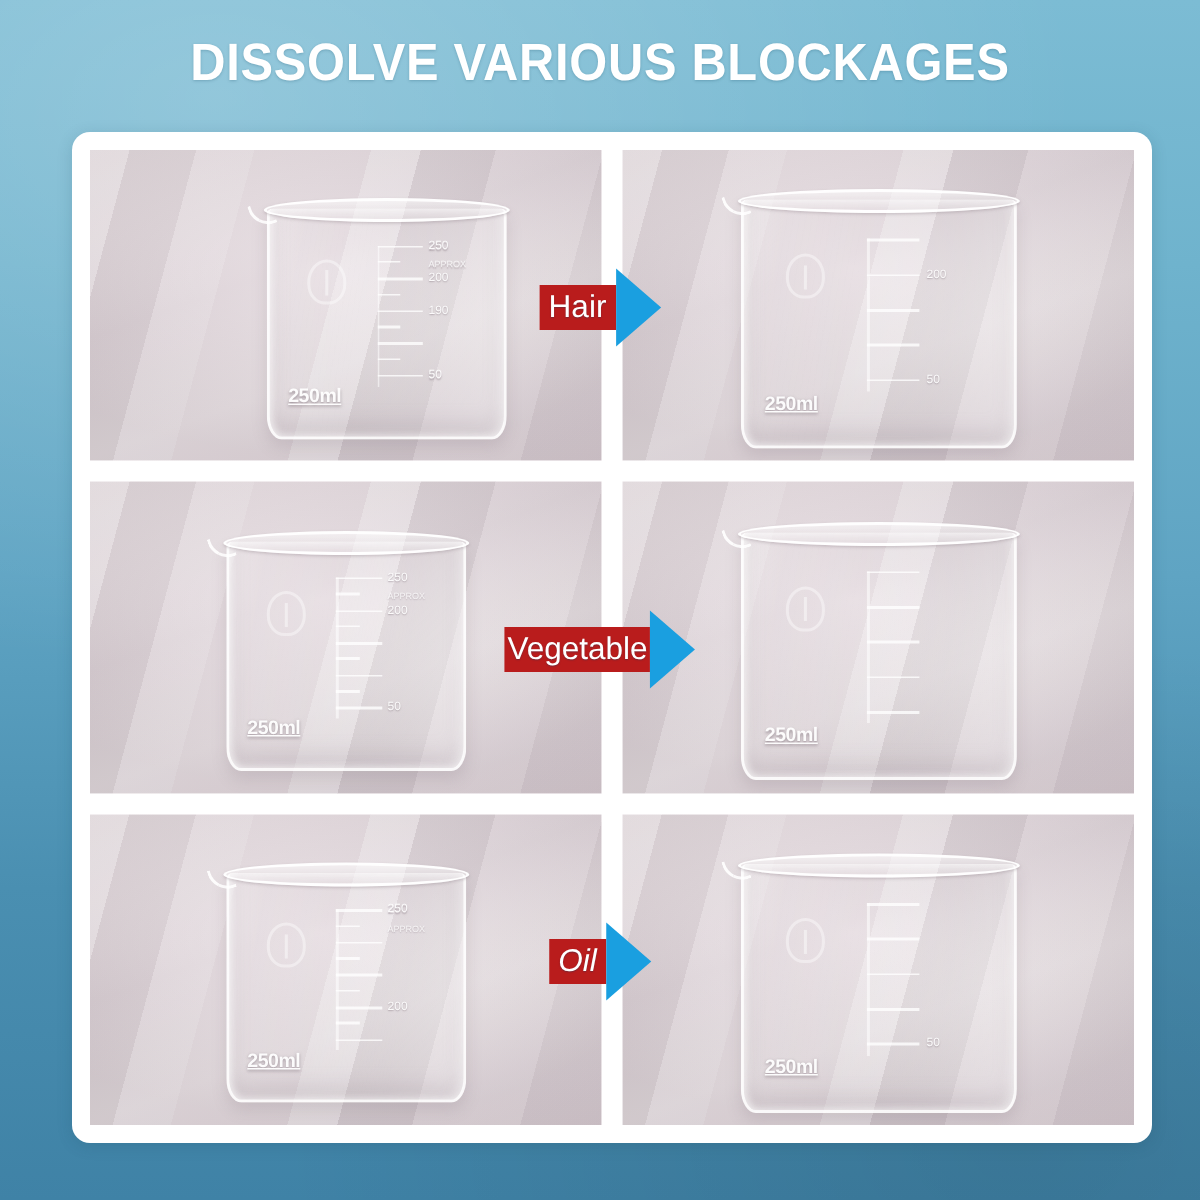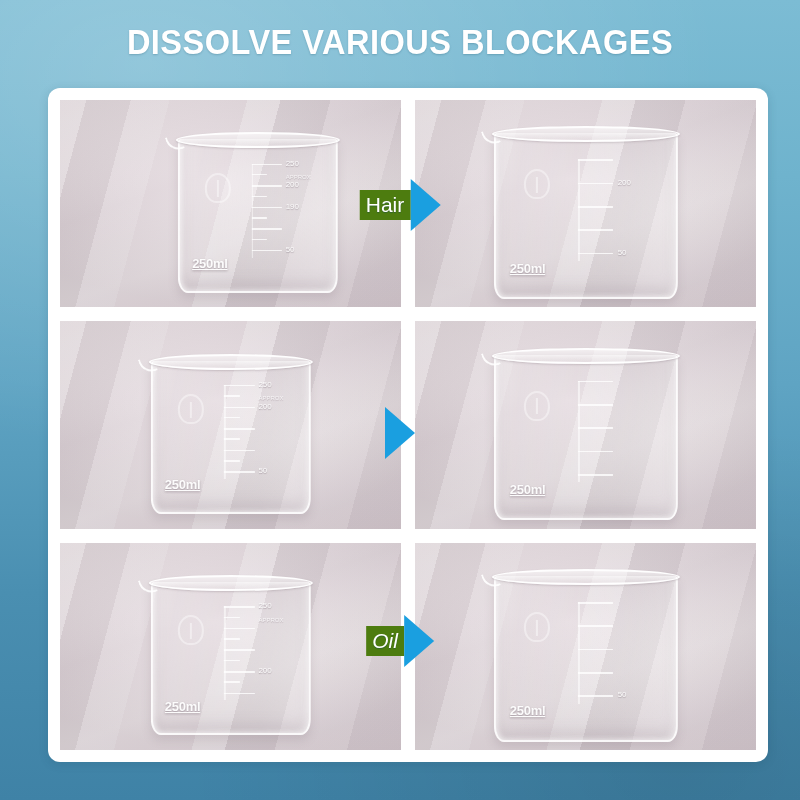--- a/index.html
+++ b/index.html
@@ -306,21 +306,21 @@
     display:flex;
     align-items:center;
     pointer-events:none;
   }
   .arrow-body{
     height:30px;
     display:flex;
     align-items:center;
     justify-content:center;
     padding:0 6px;
-    background:#4d7c0f;
+    background:#b91c1c;
     color:#ffffff;
     font-size:21px;
     line-height:30px;
     white-space:nowrap;
     text-shadow:0 1px 1px rgba(0,60,100,.35);
   }
   .arrow-head{
     width:0; height:0;
     border-top:26px solid transparent;
     border-bottom:26px solid transparent;
@@ -502,18 +502,19 @@
     </div>
 
   </div>
 </div>
 
 <div class="arrow-wrap row1">
   <div class="arrow-body">Hair</div>
   <div class="arrow-head"></div>
 </div>
 <div class="arrow-wrap row2">
+  <div class="arrow-body">Vegetable</div>
   <div class="arrow-head"></div>
 </div>
 <div class="arrow-wrap row3">
   <div class="arrow-body">Oil</div>
   <div class="arrow-head"></div>
 </div>
 
 </body></html>

